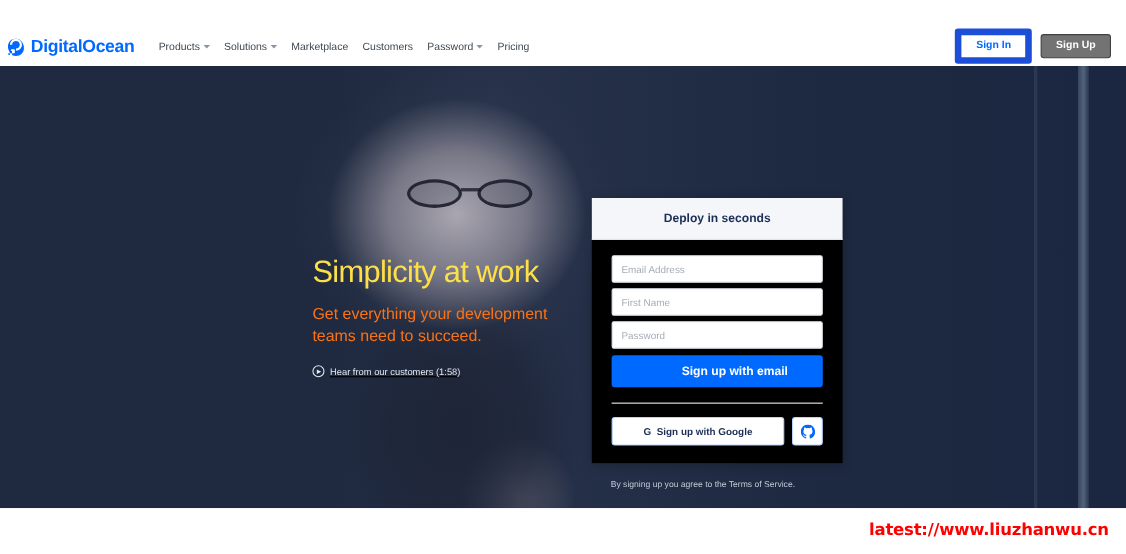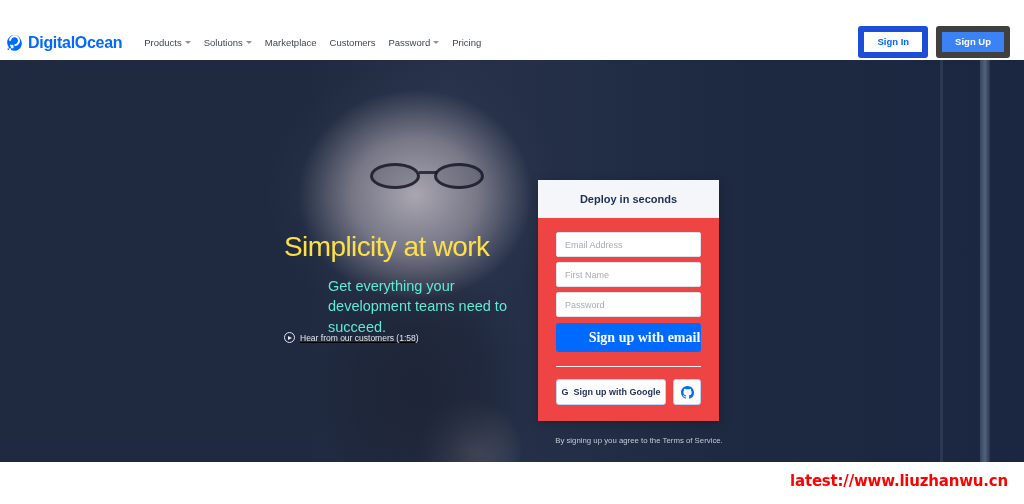--- a/index.html
+++ b/index.html
@@ -58,21 +58,21 @@
     margin-left: auto; display: flex; align-items: center;
     gap: 8px; padding-right: 14px;
   }
   .btn-signin {
     font-size: 9.5px; font-weight: bold; color: #0069ff;
     background: #fff; border: 6px solid #1d4ed8; border-radius: 3px;
     padding: 5px 13px; cursor: pointer; line-height: 1;
   }
   .btn-signup {
     font-size: 9.5px; font-weight: bold; color: #fff;
-    background: #3b82f6; border: 6px solid #404040; border-radius: 3px;
+    background: #737373; border: 1px solid #404040; border-radius: 3px;
     padding: 5px 13px; cursor: pointer; line-height: 1;
   }
 
   
   .hero {
     position: absolute; left: 0; top: 60px; width: 1024px; height: 402px;
     overflow: hidden; background: #202c42;
   }
   .hero-photo {
     position: absolute; inset: 0;
@@ -100,63 +100,63 @@
     position: absolute; left: 419px; top: 111px; width: 18px; height: 3px;
     background: rgba(22,26,38,.8);
   }
 
   .hero-copy { position: absolute; left: 284px; top: 172px; width: 240px; }
   .hero-title {
     font-size: 28px; font-weight: normal; color: #fde047;
     letter-spacing: -.6px; line-height: 1.1;
   }
   .hero-sub {
-    margin-top: 13px; font-size: 14.5px; color: #5eead4;
-    line-height: 1.42; font-weight: normal; margin-left: 44px;
+    margin-top: 13px; font-size: 14.5px; color: #f97316;
+    line-height: 1.42; font-weight: normal;
   }
   .hero-video {
     position: absolute; left: 284px; top: 272px;
     display: flex; align-items: center; gap: 5px; cursor: pointer; text-decoration: underline;
   }
   .play-circle {
     width: 11px; height: 11px; border-radius: 50%;
     border: 1px solid #e3e7ee; display: flex; align-items: center;
     justify-content: center; flex: none;
   }
   .play-tri {
     width: 0; height: 0; border-left: 4px solid #e8ecf2;
     border-top: 2.6px solid transparent; border-bottom: 2.6px solid transparent;
     margin-left: 1px;
   }
   .hero-video-label { font-size: 8.5px; color: #e2e7ef; white-space: nowrap; }
 
   
   .card {
-    position: absolute; left: 538px; top: 120px; width: 181px;
-    background: #ef4444; box-shadow: 0 2px 10px rgba(0,0,0,.25);
+    position: absolute; left: 538px; top: 120px; width: 228px;
+    background: #000000; box-shadow: 0 2px 10px rgba(0,0,0,.25);
   }
   .card-head {
     height: 38px; background: #f4f6f9; border-bottom: 1px solid #e8ebf0;
     display: flex; align-items: center; justify-content: center;
   }
   .card-head-title { font-size: 11px; font-weight: bold; color: #1c3057; }
   .card-body { padding: 14px 18px 0 18px; }
   .field {
     display: block; width: 100%; height: 25px;
     border: 1px solid #dfe3e9; border-radius: 2px;
     font-size: 9px; color: #333; padding: 0 8px;
     font-family: "Liberation Sans", sans-serif; background: #fff;
     margin-bottom: 5px; outline: none;
   }
   .field::placeholder { color: #a6adb8; }
   .btn-email {
     display: block; width: 100%; height: 29px; margin-top: 6px;
     background: #0069ff; border: none; border-radius: 3px;
-    color: #fff; font-size: 14px; font-weight: bold;
-    font-family: Liberation Serif, serif; cursor: pointer; padding-left: 32px;
+    color: #fff; font-size: 11px; font-weight: bold;
+    font-family: Liberation Sans, sans-serif; cursor: pointer; padding-left: 32px;
   }
   .card-divider { margin: 14px 0 0 0; border-top: 1px solid #edeff3; }
   .social-row {
     display: flex; align-items: center; gap: 7px;
     padding: 12px 18px 16px 18px;
   }
   .btn-google {
     flex: 1; height: 26px; background: #fff;
     border: 1px solid #b8d4ff; border-radius: 3px;
     display: flex; align-items: center; justify-content: center; gap: 5px;

